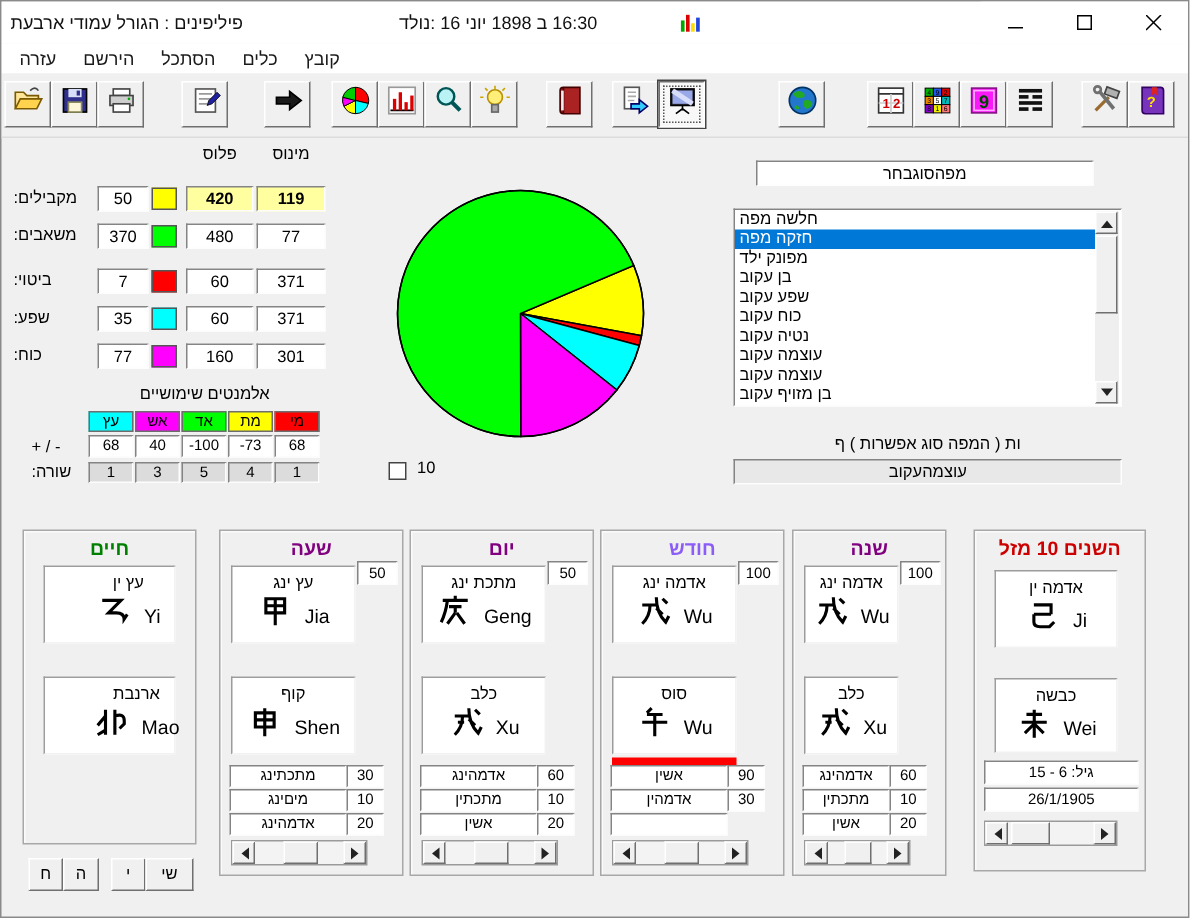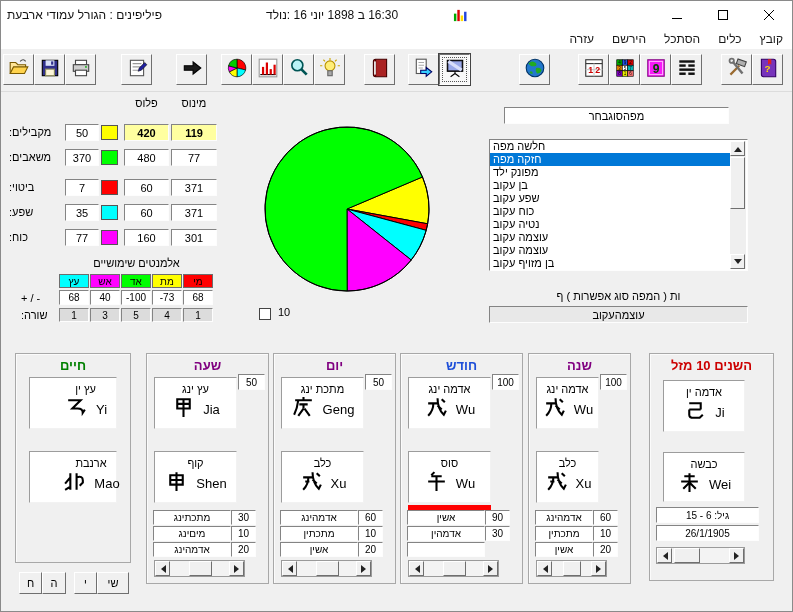--- a/index.html
+++ b/index.html
@@ -5,21 +5,21 @@
   html,body{margin:0;padding:0;background:#d8d8d8;}
   *{box-sizing:border-box;font-family:"Liberation Sans","DejaVu Sans",sans-serif;}
   .win{position:relative;width:793px;height:612px;background:#f0f0f0;border:1px solid #8a8a8a;overflow:hidden;}
   
   .titlebar{position:absolute;left:0;top:0;width:100%;height:28px;background:#ffffff;}
   .title-text{position:absolute;left:6px;top:0;height:28px;display:flex;align-items:center;font-size:12px;color:#111;white-space:nowrap;gap:46px;}
   .tgap{display:inline-block;width:12px;}
   .appicon{margin-left:9px;display:flex;align-items:center;}
   .cap{position:absolute;top:0;width:46px;height:28px;display:flex;align-items:center;justify-content:center;background:#fff;}
   
-  .menubar{position:absolute;left:0;top:28px;width:100%;height:20px;background:#ffffff;display:flex;align-items:center;padding-left:3px;justify-content:flex-end;}
+  .menubar{position:absolute;left:0;top:28px;width:100%;height:20px;background:#ffffff;display:flex;align-items:center;padding-left:3px;}
   .mitem{padding:2px 9px;font-size:12px;color:#1a1a1a;}
   
   .toolbar{position:absolute;left:0;top:48px;width:100%;height:43px;background:#f0f0f0;border-bottom:1px solid #dcdcdc;}
   .tgroup{position:absolute;top:5px;display:flex;}
   .tbtn{width:31px;height:31px;background:#f0f0f0;border:1px solid;border-color:#ffffff #6f6f6f #6f6f6f #ffffff;display:flex;align-items:center;justify-content:center;}
   .tbtn.pressed{border-color:#6f6f6f #ffffff #ffffff #6f6f6f;background:#f8f8f8;box-shadow:0 0 0 1px #444;position:relative;}
   .tbtn.pressed::after{content:"";position:absolute;inset:2px;border:1px dotted #555;}
   
   .sunken{background:#fff;border:1px solid;border-color:#848484 #fdfdfd #fdfdfd #848484;}
   .raisedbtn{background:#f0f0f0;border:1px solid;border-color:#ffffff #6f6f6f #6f6f6f #ffffff;}
@@ -511,21 +511,21 @@
           <div class="sbtn" style="left: 0px; top: 0px; width: 15px; height: 15px;">
             <div class="tri left"></div>
           </div>
           <div class="thumb" style="top: 0px; height: 15px; left: 38%; width: 26%;"></div>
           <div class="sbtn" style="right: 0px; top: 0px; width: 15px; height: 15px;">
             <div class="tri right"></div>
           </div>
         </div>
       </div>
       <div class="pillar" style="left: 399px; width: 123px; height: 231px;">
-        <div class="ptitle wltr" style="color: #1d4ed8;"><span class="tok">חודש</span></div>
+        <div class="ptitle wltr" style="color: #8b5cf6;"><span class="tok">חודש</span></div>
         <div class="pvalue sunken">100</div>
         <div class="panelbox" style="left: 7px; top: 23px; width: 83px; height: 52px;">
           <div class="blabel wltr"><span class="tok">ינג</span> <span class="tok">אדמה</span></div>
           <div class="brow">
             <span><svg viewBox="0 0 24 24" width="25" height="25">
                 <path d="M4,8 H13 M9,8 Q9,15 4,20 M13,3 Q13,13 19,19 L21,15 M13,10 L17,14 M17,4 L20,7" fill="none" stroke="#000" stroke-width="2"></path>
               </svg></span>
             <span class="pinyin">Wu</span>
           </div>
         </div>
@@ -599,21 +599,21 @@
         <div class="hscroll" style="left: 7px; top: 206px; width: 71px; height: 17px;">
           <div class="sbtn" style="left: 0px; top: 0px; width: 15px; height: 15px;">
             <div class="tri left"></div>
           </div>
           <div class="thumb" style="top: 0px; height: 15px; left: 38%; width: 26%;"></div>
           <div class="sbtn" style="right: 0px; top: 0px; width: 15px; height: 15px;">
             <div class="tri right"></div>
           </div>
         </div>
       </div>
-      <div class="pillar" style="left: 648px; width: 125px; height: 228px;">
+      <div class="pillar" style="left: 648px; width: 115px; height: 228px;">
         <div class="ptitle wltr" style="color: rgb(204, 0, 0);"><span class="tok">מזל</span> <span class="tok">10</span> <span class="tok">השנים</span></div>
         <div class="panelbox" style="left: 13px; top: 98px; width: 82px; height: 50px;">
           <div class="blabel wltr"><span class="tok">כבשה</span></div>
           <div class="brow">
             <span><svg viewBox="0 0 24 24" width="25" height="25">
                 <path d="M7,6 H17 M4,11 H20 M12,3 V21 M12,12 L6,18 M12,12 L18,18" fill="none" stroke="#000" stroke-width="2"></path>
               </svg></span>
             <span class="pinyin">Wei</span>
           </div>
         </div>

